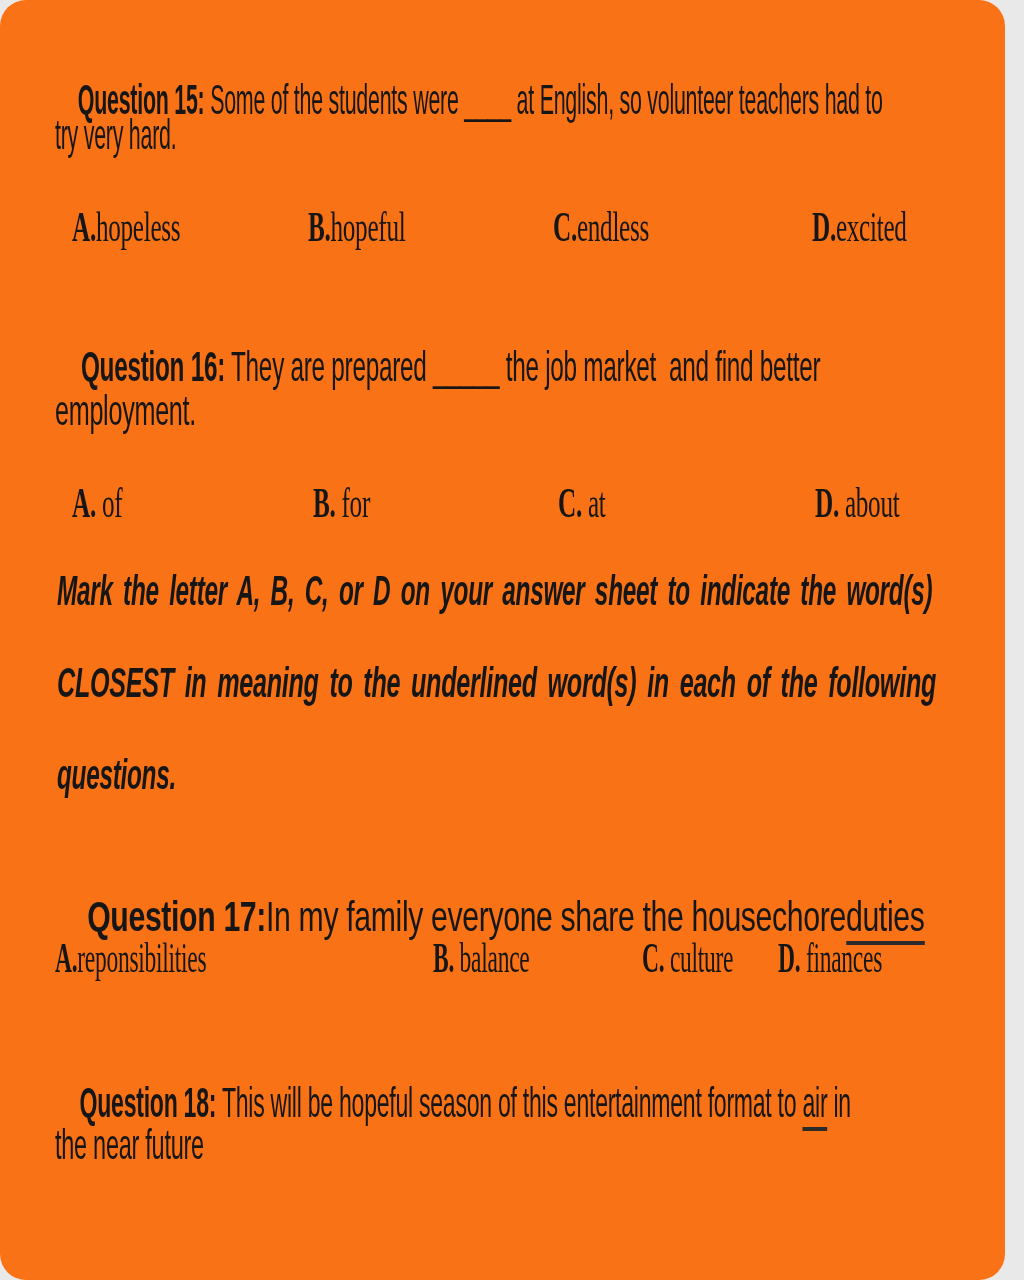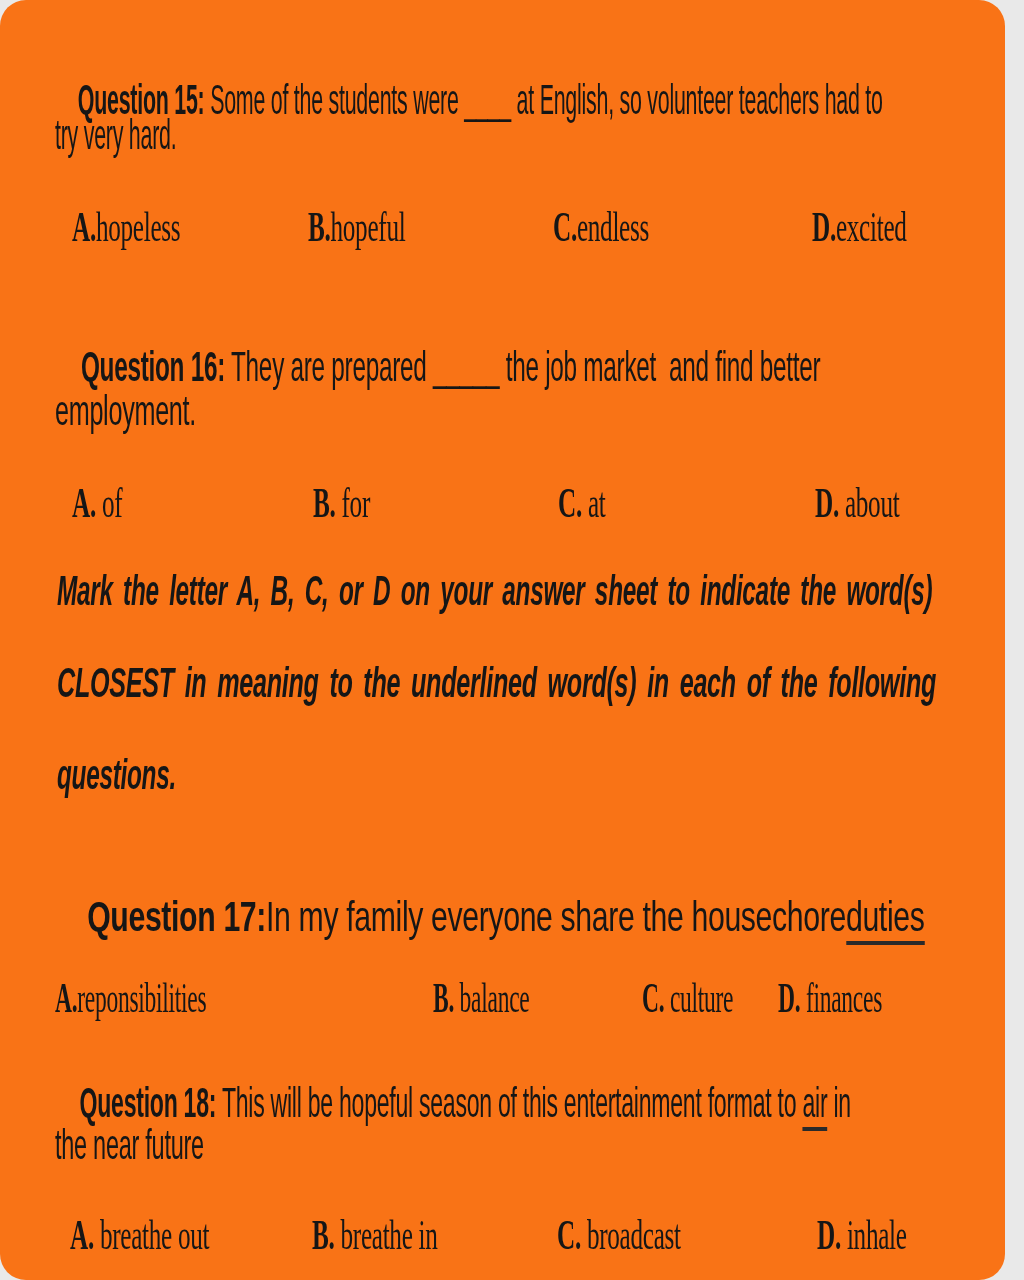--- a/index.html
+++ b/index.html
@@ -89,32 +89,26 @@
   </div>
 
   <div class="line instr" style="left:57px; top:566px; --sx:0.58;">Mark the letter A, B, C, or D on your answer sheet to indicate the word(s)</div>
   <div class="line instr" style="left:57px; top:658px; --sx:0.60;">CLOSEST in meaning to the underlined word(s) in each of the following</div>
   <div class="line instr" style="left:57px; top:750px; --sx:0.58; word-spacing:normal;">questions.</div>
 
   <div class="line" style="left:55px; top:842px; --sx:0.72;">
     <b class="qlabel">Question 17:</b><span>In my family everyone share the housechore</span><span class="u">duties</span><span></span>
   </div>
 
-  <div class="optrow" style="top:933px;margin-top:40px;">
+  <div class="optrow" style="top:933px;">
     <span class="opt" style="left:55px; --sx:0.56;"><b>A.</b><span>reponsibilities</span></span>
     <span class="opt" style="left:433px; --sx:0.56;"><b>B.</b><span> balance</span></span>
     <span class="opt" style="left:642px; --sx:0.56;"><b>C.</b><span> culture</span></span>
     <span class="opt" style="left:778px; --sx:0.56;"><b>D.</b><span> finances</span></span>
   </div>
 
   <div class="line" style="left:55px; top:1028px; --sx:0.55;">
     <b class="qlabel">Question 18:</b><span> This will be hopeful season of this entertainment format to </span><span class="u">air</span><span> in</span>
   </div>
   <div class="line" style="left:55px; top:1120px; --sx:0.56;">the near future</div>
 
-  <div class="optrow" style="top:1210px;">
-    <span class="opt" style="left:70px; --sx:0.60;"><b>A.</b><span> breathe out</span></span>
-    <span class="opt" style="left:312px; --sx:0.60;"><b>B.</b><span> breathe in</span></span>
-    <span class="opt" style="left:557px; --sx:0.60;"><b>C.</b><span> broadcast</span></span>
-    <span class="opt" style="left:817px; --sx:0.60;"><b>D.</b><span> inhale</span></span>
-  </div>
 
 </div>
 
 </body></html>

